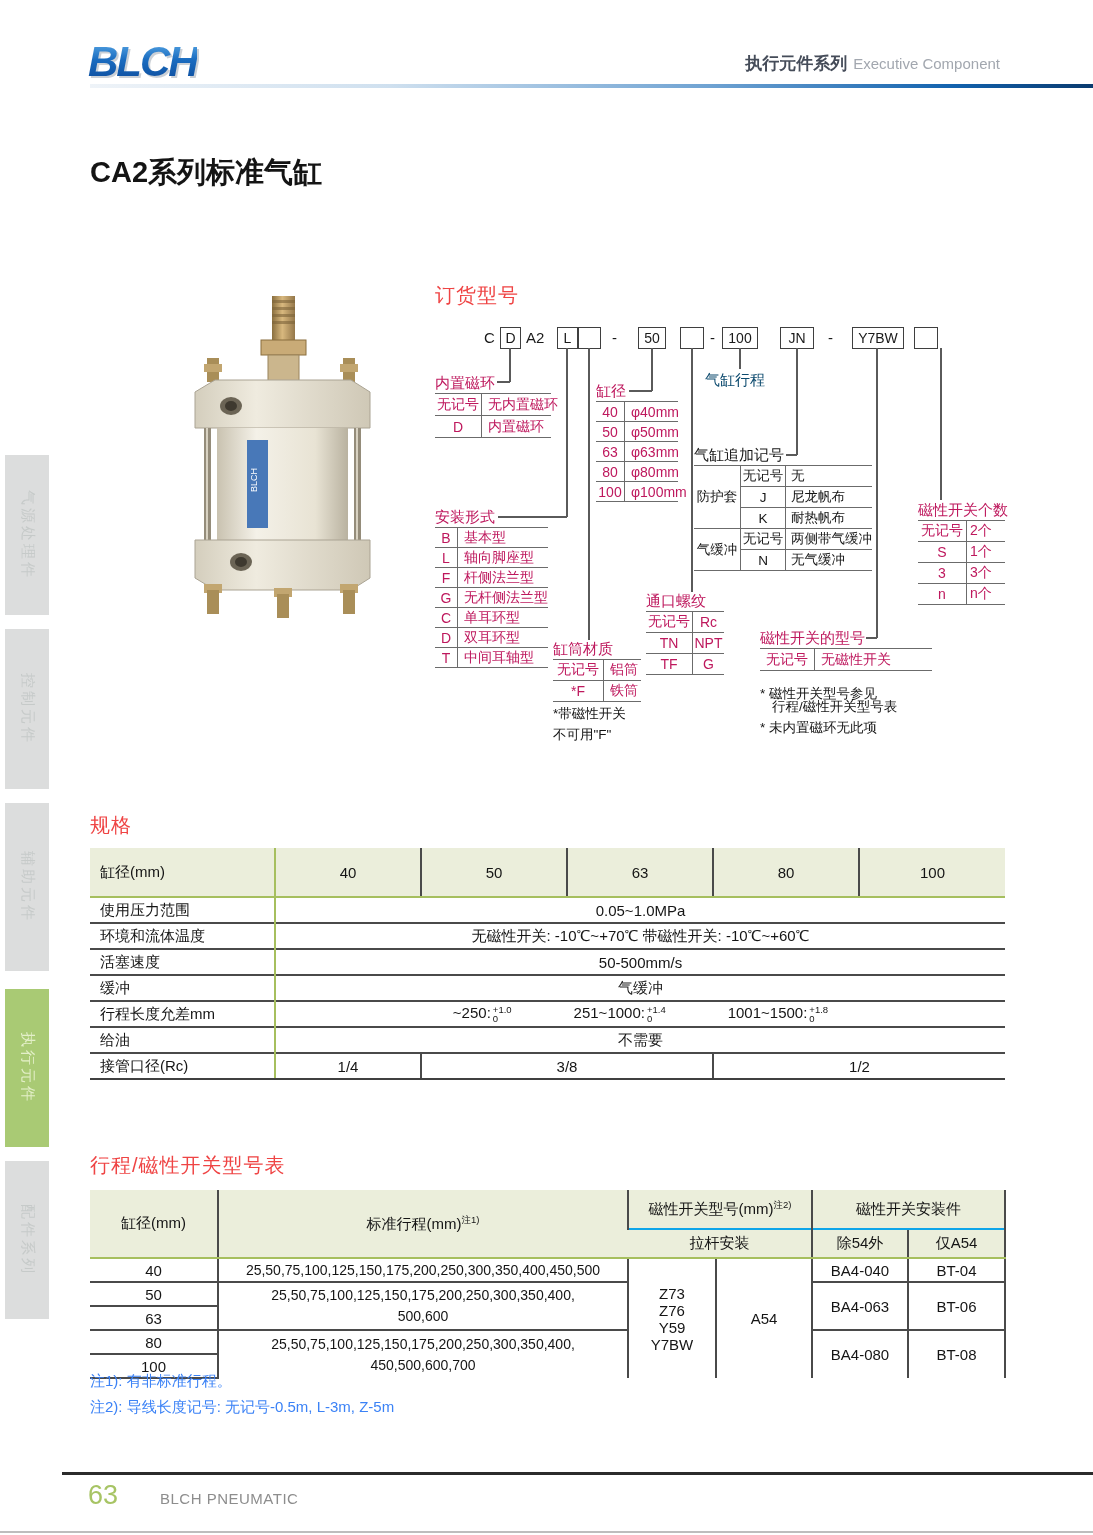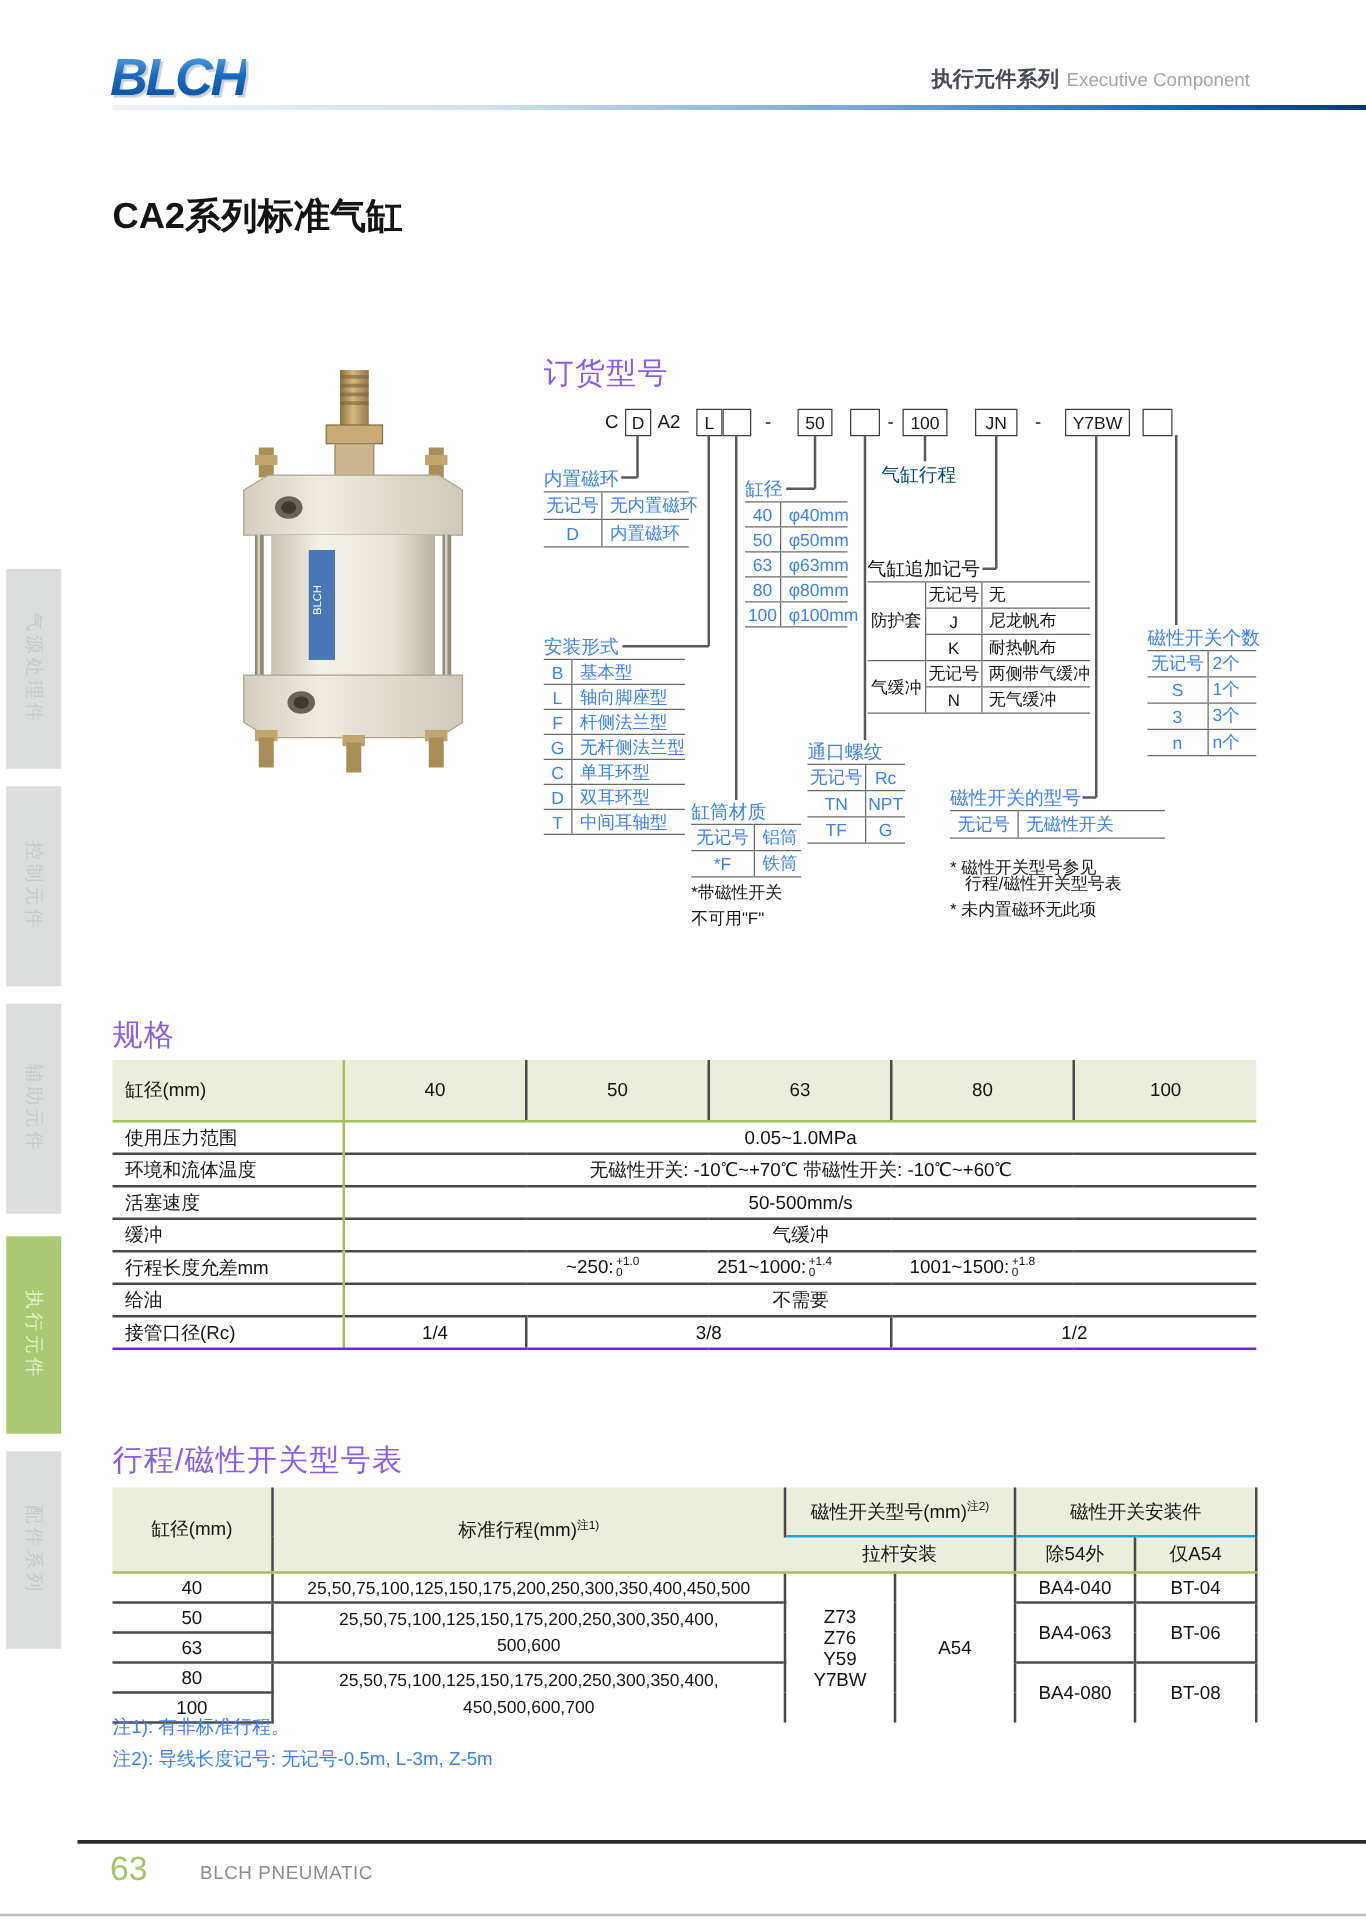--- a/index.html
+++ b/index.html
@@ -16,35 +16,35 @@
     background:linear-gradient(180deg,#63b2ec 0%,#1a6cc0 45%,#0a4696 100%);
     -webkit-background-clip:text;background-clip:text;color:transparent;
     filter:drop-shadow(2px 2px 0 rgba(160,170,180,.55));}
   .hdr-right{position:absolute;right:93px;top:52px;text-align:right;white-space:nowrap;}
   .hdr-right .cn{font-size:17px;font-weight:700;color:#454c59;}
   .hdr-right .en{font-size:15px;color:#a2a7af;margin-left:6px;}
   .hdr-rule{position:absolute;left:90px;top:84px;width:1003px;height:4px;
     background:linear-gradient(90deg,#eef3f8 0%,#cfe0ef 30%,#6ea2d2 62%,#1262ae 86%,#0a3a6e 100%);}
   .page-title{position:absolute;left:90px;top:153px;font-size:29px;font-weight:700;color:#141414;}
 
-  .sec-title{position:absolute;font-size:24px;color:#8b5cf6;letter-spacing:1px;white-space:nowrap;}
+  .sec-title{position:absolute;font-size:20px;color:#ef4444;letter-spacing:1px;white-space:nowrap;}
 
   
   .cbox{position:absolute;top:327px;height:20px;border:1.5px solid #3f3f3f;text-align:center;
     font-size:14px;line-height:20px;background:#fff;}
   .ctxt{position:absolute;top:327px;height:21px;line-height:21px;font-size:15px;white-space:nowrap;}
 
   .vln,.hln{position:absolute;background:#5a5a5a;}
   .vln{width:1.5px;} .hln{height:1.5px;}
 
   .dlbl{position:absolute;font-size:15px;color:#0c4a6e;white-space:nowrap;}
   .dnote{position:absolute;font-size:13.5px;color:#151515;white-space:nowrap;}
 
   
-  .mt{position:absolute;font-size:14px;color:#3b82f6;--c1w:46px;--rh:21px;}
+  .mt{position:absolute;font-size:14px;color:#be185d;--c1w:46px;--rh:21px;}
   .mt .mt-label{height:19px;font-size:15px;white-space:nowrap;}
   .mt .r{display:flex;align-items:stretch;height:var(--rh);border-bottom:1.5px solid #6b6b6b;}
   .mt .r.first{border-top:1.5px solid #6b6b6b;}
   .mt .c1{flex:0 0 var(--c1w);display:flex;align-items:center;justify-content:center;border-right:1.5px solid #6b6b6b;}
   .mt .c2{flex:1;display:flex;align-items:center;padding-left:6px;white-space:nowrap;}
 
   
   .addt{position:absolute;left:694px;top:446px;width:178px;font-size:13.5px;color:#151515;}
   .addt .mt-label{height:19px;font-size:15px;}
   .addt .grp{display:flex;border-top:1.5px solid #6b6b6b;}
@@ -56,21 +56,21 @@
   .addt .gc{flex:0 0 44px;display:flex;align-items:center;justify-content:center;border-right:1.5px solid #6b6b6b;}
   .addt .gl{flex:1;display:flex;align-items:center;padding-left:5px;white-space:nowrap;}
 
   
   table.spec{position:absolute;left:90px;top:848px;width:915px;border-collapse:collapse;table-layout:fixed;
     font-size:15px;color:#151515;}
   table.spec th{background:#ebeedb;font-weight:400;height:46px;border-bottom:2px solid #a6bf5e;}
   table.spec th+th+th{border-left:2px solid #4a4a4a;}
   table.spec .lbl{text-align:left;padding-left:10px;border-right:2px solid #a6bf5e;}
   table.spec td{border-top:2px solid #4a4a4a;height:24px;text-align:center;padding:0;}
-  table.spec tr:last-child td{border-bottom:2px solid #6d28d9;}
+  table.spec tr:last-child td{border-bottom:2px solid #404040;}
   table.spec td.vl{border-left:2px solid #4a4a4a;}
   .tolrow{display:flex;justify-content:center;gap:62px;align-items:center;}
   .tolstack{display:inline-flex;flex-direction:column;font-size:9.5px;line-height:9.5px;margin-left:2px;vertical-align:middle;text-align:left;}
 
   
   table.stk{position:absolute;left:90px;top:1190px;width:915px;border-collapse:collapse;table-layout:fixed;
     font-size:15px;color:#151515;}
   table.stk th{background:#ebeedb;font-weight:400;border-left:2px solid #4a4a4a;}
   table.stk th:first-child{border-left:none;}
   table.stk tr.h1 th{height:36px;}

